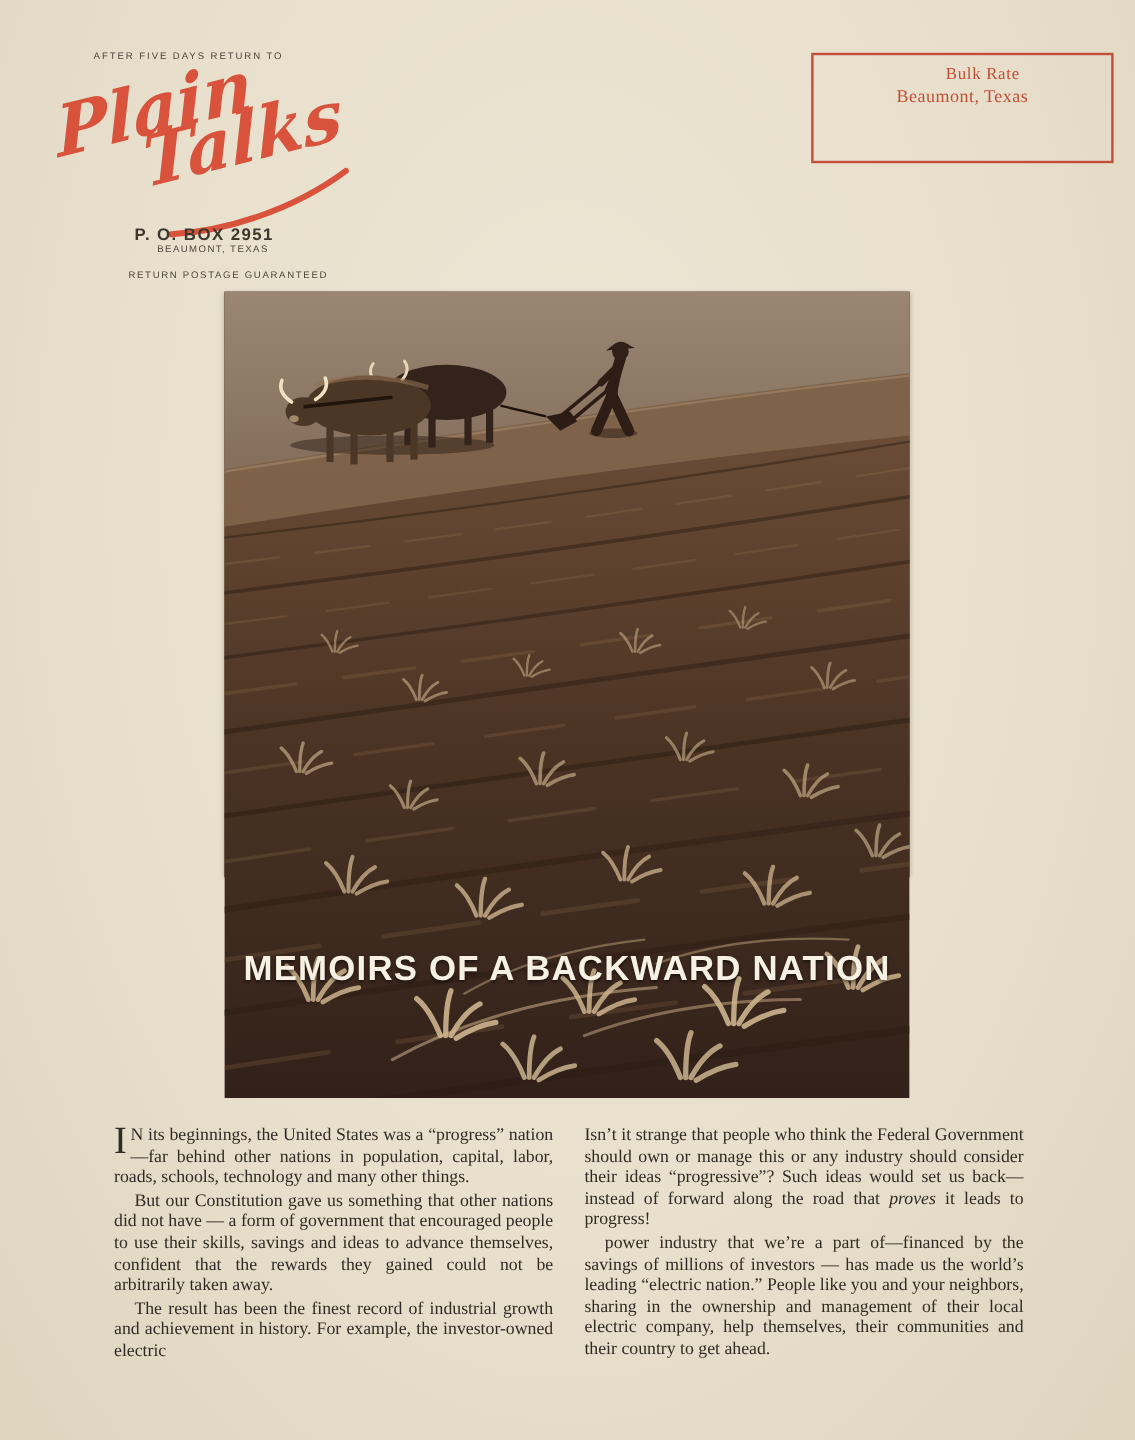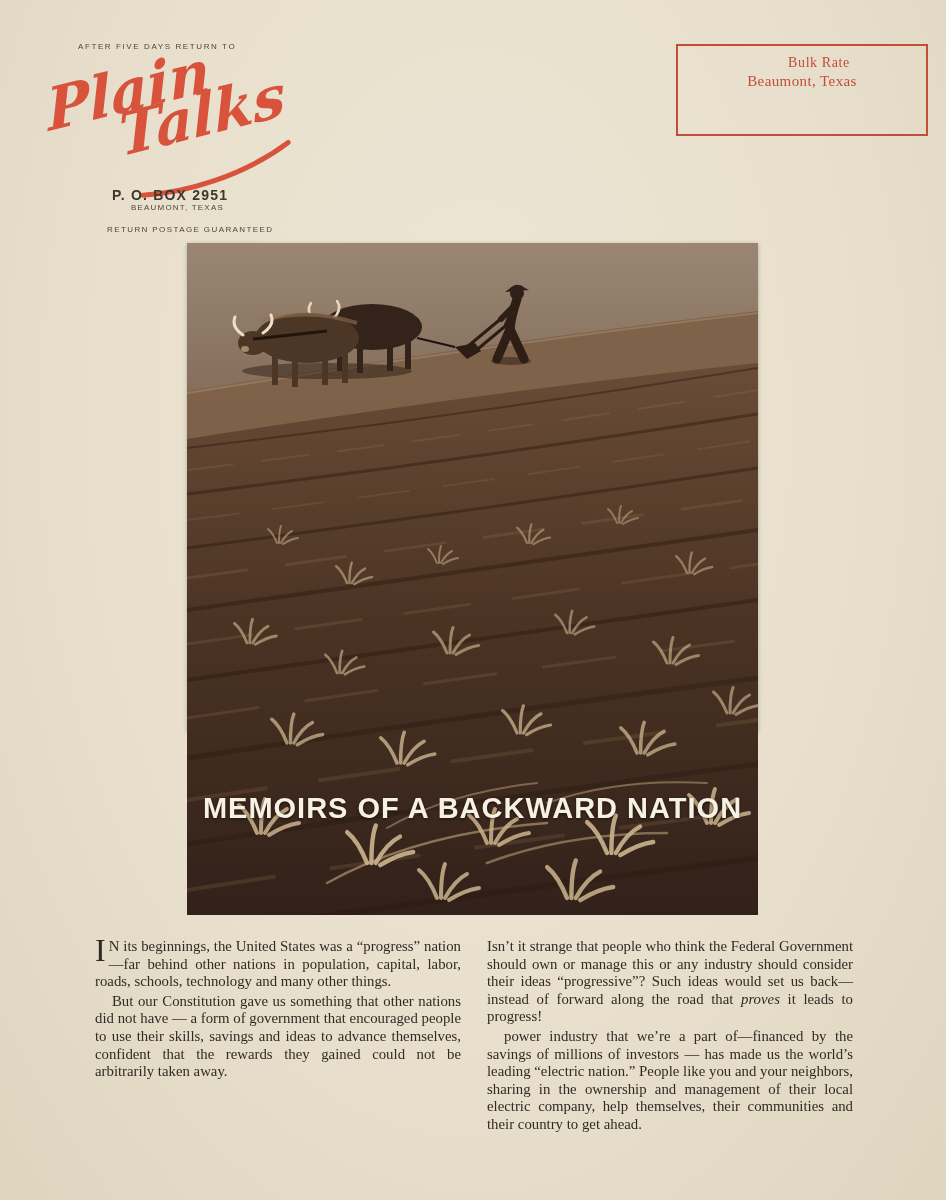--- a/index.html
+++ b/index.html
@@ -235,20 +235,21 @@
       </g>
     </svg>
 
     <div class="illu-title">MEMOIRS OF A BACKWARD NATION</div>
   </div>
 
   <div class="article">
     <div class="col">
       <p><span class="dropcap">I</span><span>N its beginnings, the United States was a “progress” nation—far behind other nations in population, capital, labor, roads, schools, technology and many other things.</span></p>
       <p><span>But our Constitution gave us something that other nations did not have — a form of government that encouraged people to use their skills, savings and ideas to advance themselves, confident that the rewards they gained could not be arbitrarily taken away.</span></p>
+      <p><span>The result has been the finest record of industrial growth and achievement in history. For example, the investor-owned electric</span></p>
     </div>
     <div class="col">
       <p><span>Isn’t it strange that people who think the Federal Government should own or manage this or any industry should consider their ideas “progressive”?  Such ideas would set us back—instead of forward along the road that </span><span class="em">proves</span><span> it leads to progress!</span></p>
       <p><span>power industry that we’re a part of—financed by the savings of millions of investors — has made us the world’s leading “electric nation.” People like you and your neighbors, sharing in the ownership and management of their local electric company, help themselves, their communities and their country to get ahead.</span></p>
     </div>
   </div>
 
 </div>
 
 </body></html>

